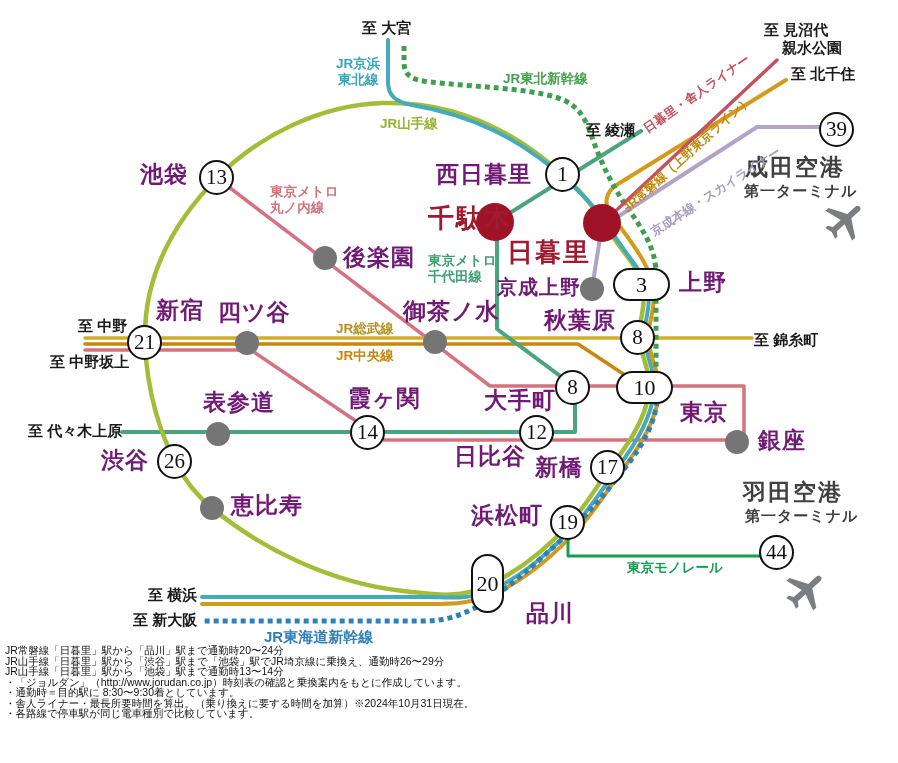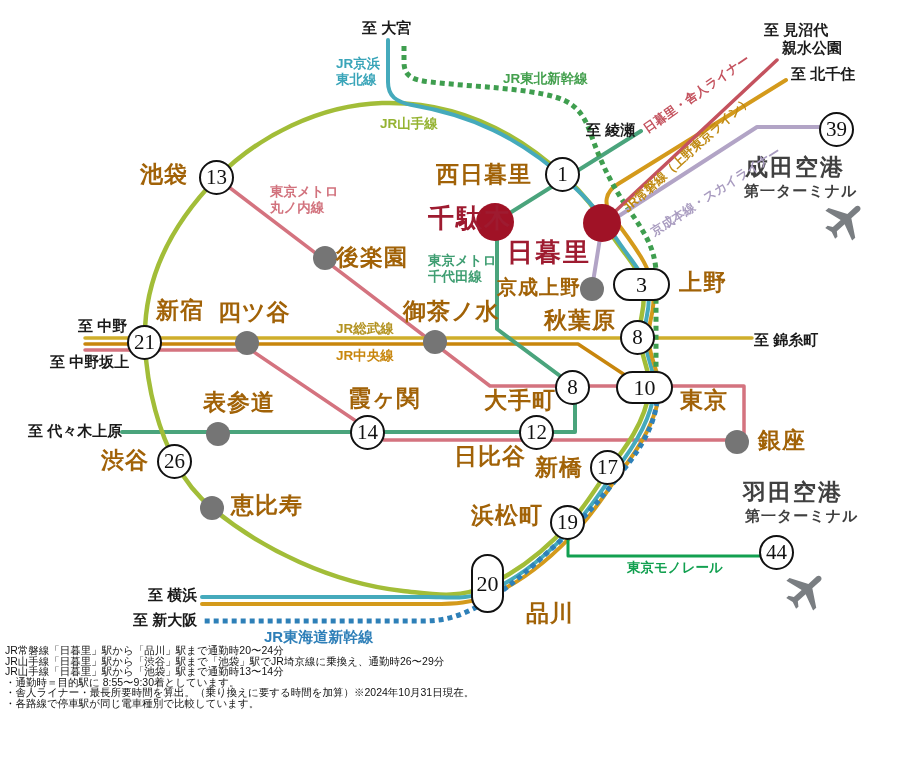--- a/index.html
+++ b/index.html
@@ -1,21 +1,21 @@
 <!DOCTYPE html>
 <html><head>
 <meta charset="utf-8">
 <style>
   html,body{margin:0;padding:0;background:#fff;}
   .canvas{position:relative;width:898px;height:763px;background:#fff;overflow:hidden;
           font-family:"Liberation Sans",sans-serif;}
   .canvas svg{position:absolute;left:0;top:0;}
   
   .st{position:absolute;font-family:"Liberation Serif",serif;font-weight:bold;
-      font-size:23px;color:#a16207;white-space:nowrap;letter-spacing:1px;line-height:1;}
+      font-size:23px;color:#701a75;white-space:nowrap;letter-spacing:1px;line-height:1;}
   .st.small{font-size:20px;}
   .hubname{position:absolute;font-family:"Liberation Serif",serif;font-weight:bold;
       font-size:26px;color:#9e1b30;white-space:nowrap;letter-spacing:2px;line-height:1;}
   .air{position:absolute;font-family:"Liberation Serif",serif;font-weight:bold;
       font-size:23px;color:#404040;white-space:nowrap;letter-spacing:2px;line-height:1;}
   .air.sub{font-size:15px;letter-spacing:1px;}
   
   .dir{position:absolute;font-weight:bold;font-size:15px;color:#1a1a1a;
        white-space:nowrap;line-height:1;}
   
@@ -123,29 +123,29 @@
   <div class="badge stadh" style="left:645px;top:388px">10</div>
   <div class="badge round" style="left:837px;top:130px">39</div>
   <div class="badge round" style="left:777px;top:553px">44</div>
 
   <div class="st" style="left:140px;top:163px">池袋</div>
   <div class="st" style="left:156px;top:299px">新宿</div>
   <div class="st" style="left:218px;top:301px">四ツ谷</div>
   <div class="st" style="left:203px;top:391px">表参道</div>
   <div class="st" style="left:101px;top:449px">渋谷</div>
   <div class="st" style="left:231px;top:494px">恵比寿</div>
-  <div class="st" style="left:336px;top:246px">後楽園</div>
+  <div class="st" style="left:343px;top:246px">後楽園</div>
   <div class="st" style="left:403px;top:300px">御茶ノ水</div>
   <div class="st" style="left:348px;top:387px">霞ヶ関</div>
   <div class="st" style="left:484px;top:389px">大手町</div>
   <div class="st" style="left:454px;top:445px">日比谷</div>
   <div class="st" style="left:535px;top:456px">新橋</div>
   <div class="st" style="left:471px;top:504px">浜松町</div>
   <div class="st" style="left:526px;top:602px">品川</div>
-  <div class="st" style="left:680px;top:389px">東京</div>
+  <div class="st" style="left:680px;top:401px">東京</div>
   <div class="st" style="left:758px;top:429px">銀座</div>
   <div class="st" style="left:544px;top:309px">秋葉原</div>
   <div class="st" style="left:679px;top:271px">上野</div>
   <div class="st small" style="left:497px;top:277px">京成上野</div>
   <div class="st" style="left:436px;top:163px">西日暮里</div>
 
   <div class="hubname" style="left:428px;top:206px">千駄木</div>
   <div class="hubname" style="left:507px;top:240px">日暮里</div>
 
   <div class="air" style="left:745px;top:156px">成田空港</div>
@@ -158,21 +158,21 @@
   <div class="dir" style="left:764px;top:22px">至 見沼代</div>
   <div class="dir" style="left:782px;top:40px">親水公園</div>
   <div class="dir" style="left:791px;top:66px">至 北千住</div>
   <div class="dir" style="left:754px;top:332px">至 錦糸町</div>
   <div class="dir" style="left:78px;top:318px">至 中野</div>
   <div class="dir" style="left:50px;top:354px">至 中野坂上</div>
   <div class="dir" style="left:28px;top:423px">至 代々木上原</div>
   <div class="dir" style="left:148px;top:587px">至 横浜</div>
   <div class="dir" style="left:133px;top:612px">至 新大阪</div>
 
-  <div class="ll c-keihin" style="left:336px;top:56px;text-align:left">
+  <div class="ll c-keihin" style="left:336px;top:56px;text-align:center">
     <div>JR京浜</div>
     <div>東北線</div>
   </div>
   <div class="ll c-yama" style="left:380px;top:116px">JR山手線</div>
   <div class="ll c-tshin" style="left:503px;top:71px">JR東北新幹線</div>
   <div class="ll c-toneri rot" style="left:645px;top:122px;transform:rotate(-35deg);font-size:12.5px">日暮里・舎人ライナー</div>
   <div class="ll c-joban rot" style="left:625px;top:202px;transform:rotate(-42deg);font-size:12.5px">JR常磐線（上野東京ライン）</div>
   <div class="ll c-keisei rot" style="left:652px;top:225px;transform:rotate(-33deg);font-size:12.5px">京成本線・スカイライナー</div>
   <div class="ll c-maru" style="left:270px;top:184px">
     <div>東京メトロ</div>
@@ -184,18 +184,19 @@
     <div>東京メトロ</div>
     <div>千代田線</div>
   </div>
   <div class="ll c-mono" style="left:627px;top:560px">東京モノレール</div>
   <div class="ll c-kshin" style="left:264px;top:629px;font-size:15px">JR東海道新幹線</div>
 
   <div class="notes">
     <div>JR常磐線「日暮里」駅から「品川」駅まで通勤時20〜24分</div>
     <div>JR山手線「日暮里」駅から「渋谷」駅まで「池袋」駅でJR埼京線に乗換え、通勤時26〜29分</div>
     <div>JR山手線「日暮里」駅から「池袋」駅まで通勤時13〜14分</div>
-    <div>・通勤時＝目的駅に 8:55〜9:30着としています。</div>
+    <div>・「ジョルダン」（http://www.jorudan.co.jp）時刻表の確認と乗換案内をもとに作成しています。</div>
+    <div>・通勤時＝目的駅に 8:30〜9:30着としています。</div>
     <div>・舎人ライナー・最長所要時間を算出。（乗り換えに要する時間を加算）※2024年10月31日現在。</div>
     <div>・各路線で停車駅が同じ電車種別で比較しています。</div>
   </div>
 
 </div>
 
 </body></html>

